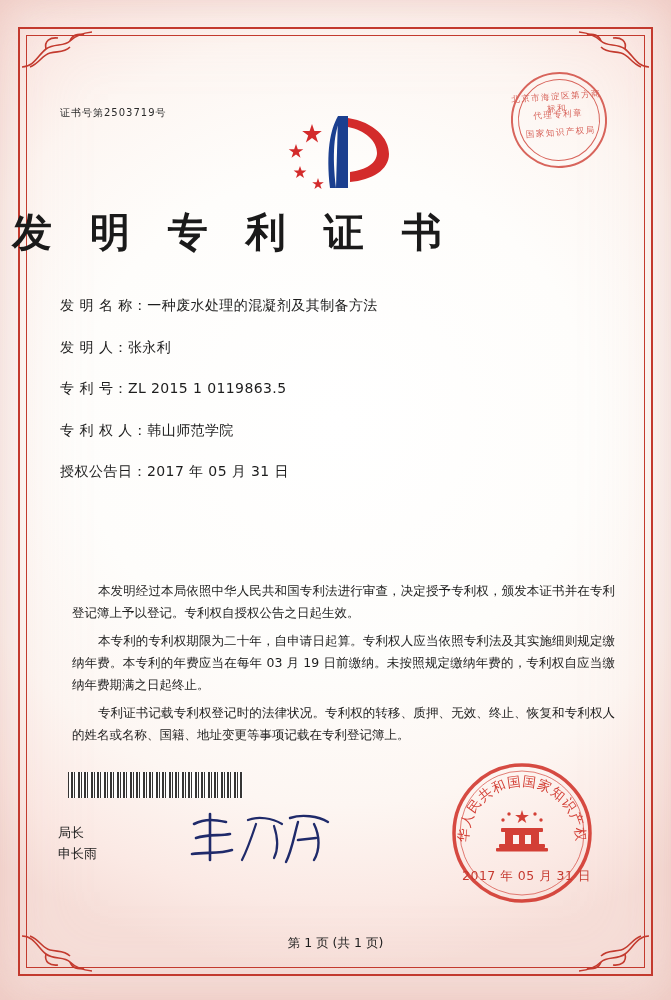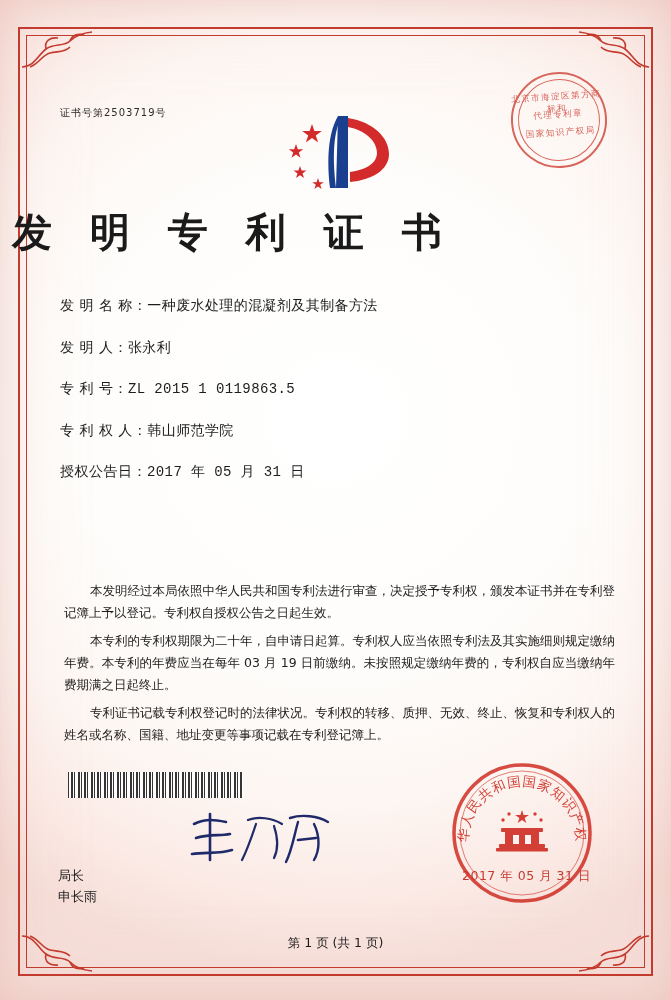--- a/index.html
+++ b/index.html
@@ -125,34 +125,34 @@
     right: 60px;
   }
   .field {
     font-size: 14px;
     color: #1d1d1d;
     margin-bottom: 23.5px;
     font-family: "DejaVu Sans", sans-serif;
     white-space: nowrap;
   }
   .field .lbl { letter-spacing: 0.5px; text-align: right; }
-  .field .val { letter-spacing: 0.4px; font-family: Liberation Mono, monospace; }
+  .field .val { letter-spacing: 0.4px; }
 
   .body-text {
     position: absolute;
     left: 60px;
     right: 56px;
     top: 580px;
     font-size: 12.5px;
     line-height: 22px;
     color: #1d1d1d;
     font-family: "DejaVu Sans", sans-serif;
     text-align: justify;
   }
-  .body-text p { margin: 0 0 6px 4px; text-indent: 26px; }
+  .body-text p { margin: 0 0 6px 12px; text-indent: 26px; }
 
   
   .barcode {
     position: absolute;
     left: 68px;
     top: 772px;
     width: 175px;
     height: 26px;
     background: repeating-linear-gradient(
       to right,
@@ -199,21 +199,20 @@
   .signature svg { display: block; width: 100%; height: 100%; }
 
   .director {
     position: absolute;
     left: 58px;
     top: 822px;
     font-size: 13px;
     line-height: 21px;
     color: #1d1d1d;
     font-family: "DejaVu Sans", sans-serif;
-    margin-top: 43px;
   }
 
   .page-footer {
     position: absolute;
     left: 0; right: 0;
     bottom: 48px;
     text-align: center;
     font-size: 12.5px;
     color: #1d1d1d;
     font-family: "DejaVu Sans", sans-serif;

